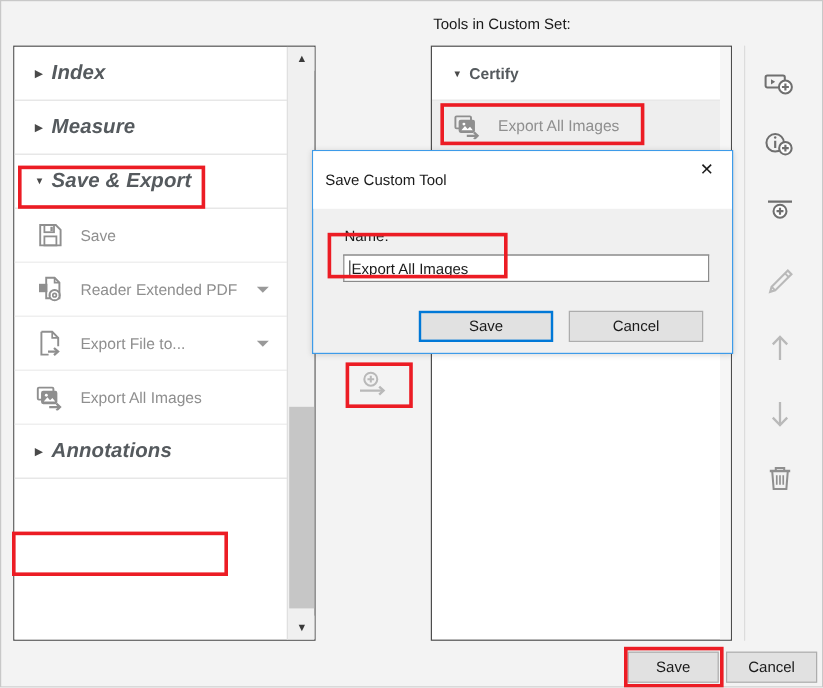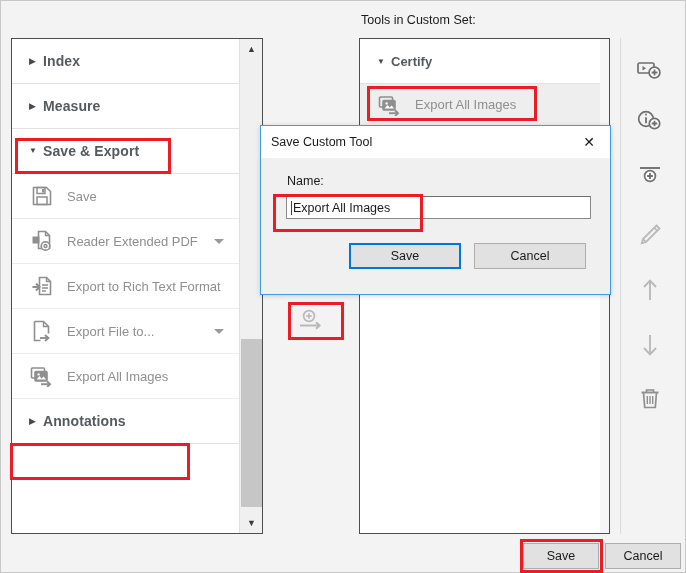--- a/index.html
+++ b/index.html
@@ -50,24 +50,25 @@
     cursor: default;
   }
   .group-row .arrow {
     width: 14px;
     color: #4a4a4a;
     font-size: 9px;
     line-height: 1;
     flex: none;
   }
   .group-row .glabel {
-    font-size: 14px;
+    font-size: 17px;
     font-weight: bold;
     color: #555a5e;
     letter-spacing: .1px;
+    font-style: italic;
   }
 
   .tool-row {
     position: relative;
     height: 45px;
     display: flex;
     align-items: center;
     padding-left: 17px;
     border-bottom: 1px solid #ececec;
     cursor: default;
@@ -200,21 +201,21 @@
   #dialog {
     position: absolute;
     left: 259px; top: 124px;
     width: 351px; height: 170px;
     background: #f0f0f0;
     border: 1px solid #3d9be9;
     box-shadow: 0 1px 5px rgba(0,0,0,.16);
   }
   #dlg-titlebar {
     position: relative;
-    height: 32px;
+    height: 48px;
     background: #ffffff;
     display: flex; align-items: center;
   }
   #dlg-title {
     font-size: 12.5px;
     color: #1a1a1a;
     margin-left: 10px;
   }
   #dlg-close {
     position: absolute;
@@ -329,34 +330,20 @@
             <circle cx="14.5" cy="16" r="1.5" fill="none" stroke="#8f8f8f" stroke-width="1.4"></circle>
             <g stroke="#8f8f8f" stroke-width="1.5">
               <path d="M14.5 11.2v1.2M14.5 19.6v1.2M9.9 16h1.2M17.9 16h1.2"></path>
             </g>
           </svg>
         </span>
         <span class="tlabel">Reader Extended PDF</span>
         <span class="tcaret"></span>
       </div>
 
-      <div class="tool-row">
-        <span class="ticon">
-          <svg width="22" height="22" viewBox="0 0 22 22">
-            <path d="M8.5 2.5h7l4 4v13h-11z" fill="none" stroke="#8f8f8f" stroke-width="1.6"></path>
-            <path d="M15.5 2.5v4h4" fill="none" stroke="#8f8f8f" stroke-width="1.4"></path>
-            <g stroke="#8f8f8f" stroke-width="1.3">
-              <path d="M11 10h6M11 13h6M11 16h4"></path>
-            </g>
-            <path d="M1.5 12h6" stroke="#8f8f8f" stroke-width="2"></path>
-            <path d="M5 8.5l3.5 3.5L5 15.5" fill="none" stroke="#8f8f8f" stroke-width="2"></path>
-          </svg>
-        </span>
-        <span class="tlabel">Export to Rich Text Format</span>
-      </div>
 
       <div class="tool-row">
         <span class="ticon">
           <svg width="22" height="22" viewBox="0 0 22 22">
             <path d="M3.5 1.5h9l5 5v7" fill="none" stroke="#8f8f8f" stroke-width="1.6"></path>
             <path d="M3.5 1.5v19h6" fill="none" stroke="#8f8f8f" stroke-width="1.6"></path>
             <path d="M12.5 1.5v5h5" fill="none" stroke="#8f8f8f" stroke-width="1.4"></path>
             <path d="M9 18h8" stroke="#8f8f8f" stroke-width="1.9"></path>
             <path d="M14 15l3.4 3-3.4 3" fill="none" stroke="#8f8f8f" stroke-width="1.9"></path>
           </svg>

